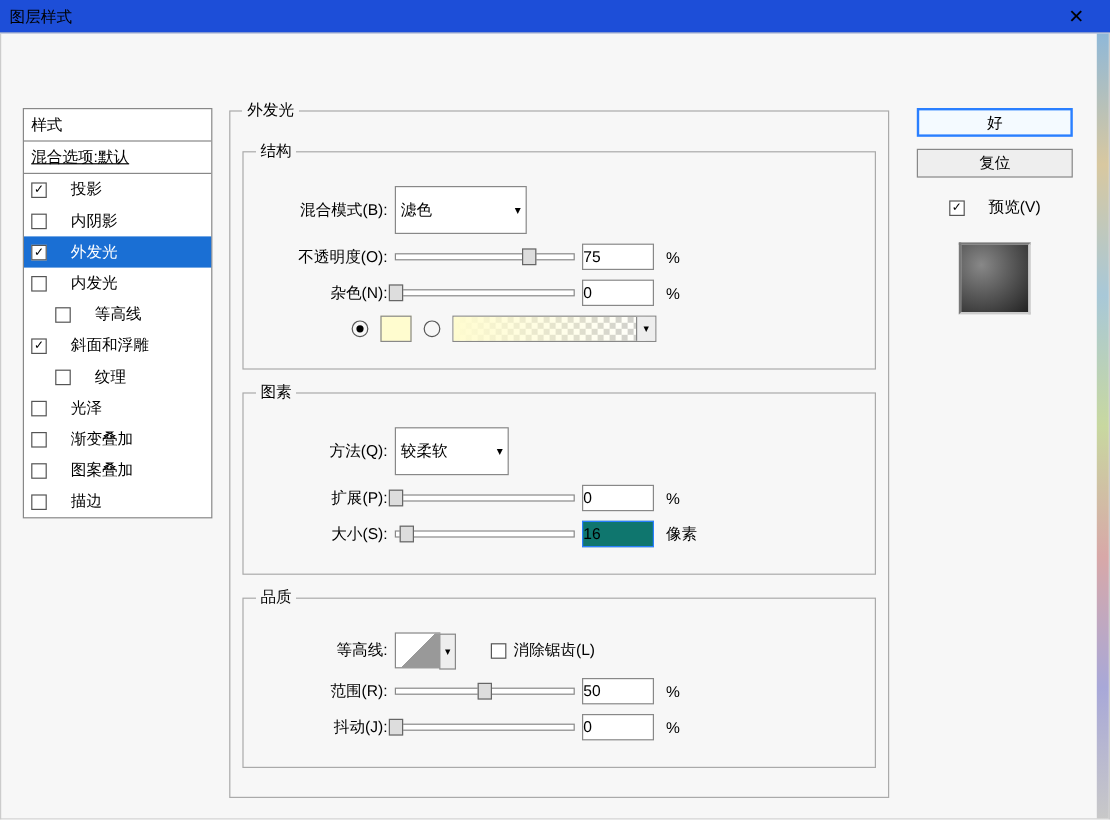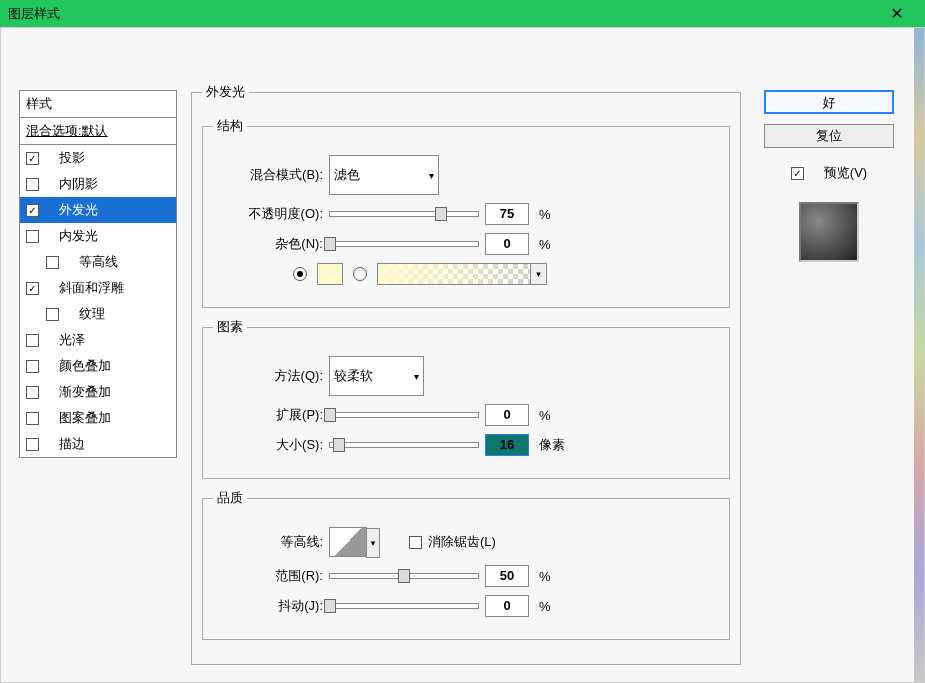--- a/index.html
+++ b/index.html
@@ -1,18 +1,18 @@
 <!DOCTYPE html>
 <html><head>
 <meta charset="utf-8">
 <style>
 * { box-sizing: border-box; margin: 0; padding: 0; font-family: "Microsoft YaHei", SimSun, sans-serif; font-size: 13px; }
 body { background: #f0f0f0; width: 925px; height: 683px; position: relative; }
 
-.titlebar { height: 28px; background: #22c55e; display: flex; align-items: center; padding: 0 8px; border-bottom: 1px solid #ccc; }
+.titlebar { height: 28px; background: #1d4ed8; display: flex; align-items: center; padding: 0 8px; border-bottom: 1px solid #ccc; }
 .titlebar .title { flex: 1; }
 .titlebar .close { width: 40px; text-align: center; font-size: 16px; cursor: pointer; }
 
 .dialog-body { position: absolute; top: 28px; left: 0; right: 0; bottom: 0; background: #f7f7f7; border: 1px solid #ccc; border-top: none; }
 
 .right-strip { position: absolute; right: 0; top: 0; bottom: 0; width: 10px; background: linear-gradient(#8fb8d8,#d8c8a0,#a8c8d8,#c8d8a0,#d8a8a8,#a8a8d8,#c8c8c8); }
 
 
 .styles-panel { position: absolute; left: 18px; top: 62px; width: 158px; border: 1px solid #888; background: #fff; }
 .styles-header { padding: 4px 6px; border-bottom: 1px solid #888; }
@@ -31,21 +31,21 @@
 
 fieldset.inner-fs { border: 1px solid #aaa; padding: 12px 10px 14px 10px; margin: 6px 0 10px 0; }
 fieldset.inner-fs > legend { padding: 0 4px; }
 
 .row { display: flex; align-items: center; margin: 8px 0; gap: 6px; }
 .lbl { width: 110px; text-align: right; }
 .combo { border: 1px solid #888; background: #fff; height: 40px; width: 110px; display: flex; align-items: center; padding: 0 4px; justify-content: space-between; }
 .combo .arrow { font-size: 10px; }
 .slider-track { border: 1px solid #888; height: 6px; width: 150px; position: relative; background: #fff; }
 .slider-thumb { position: absolute; top: -5px; width: 12px; height: 14px; background: #ddd; border: 1px solid #666; transform: translateX(-50%); }
-.numbox { border: 1px solid #888; background: #fff; width: 44px; height: 22px; text-align: center; line-height: 20px; font-weight: bold; }
+.numbox { border: 1px solid #888; background: #fff; width: 60px; height: 22px; line-height: 20px; }
 .numbox.active { border: 1px solid #2a7fff; background: #0f766e; }
 .unit { margin-left: 4px; }
 
 .radio { width: 14px; height: 14px; border: 1px solid #555; border-radius: 50%; display: inline-flex; align-items: center; justify-content: center; }
 .radio.on::after { content: ""; width: 6px; height: 6px; background: #000; border-radius: 50%; }
 .swatch { width: 26px; height: 22px; border: 1px solid #888; background: #fffccf; }
 .gradient-swatch { width: 170px; height: 22px; border: 1px solid #888; background: repeating-conic-gradient(#ccc 0 25%, #fff 0 50%) 0 0/10px 10px; position: relative; }
 .gradient-swatch::before { content:""; position:absolute; inset:0; background: linear-gradient(to right, #fffccf, rgba(255,252,207,0)); }
 .gradient-swatch .drop { position:absolute; right:0; top:0; bottom:0; width:16px; border-left:1px solid #888; background:#eee; display:flex; align-items:center; justify-content:center; font-size:9px; }
 
@@ -99,24 +99,20 @@
           <span class="cb checked"></span>
           <span>斜面和浮雕</span>
         </div>
         <div class="style-item indent">
           <span class="cb"></span>
           <span>纹理</span>
         </div>
         <div class="style-item">
           <span class="cb"></span>
           <span>光泽</span>
-        </div>
-        <div class="style-item">
-          <span class="cb"></span>
-          <span>颜色叠加</span>
         </div>
         <div class="style-item">
           <span class="cb"></span>
           <span>渐变叠加</span>
         </div>
         <div class="style-item">
           <span class="cb"></span>
           <span>图案叠加</span>
         </div>
         <div class="style-item">

